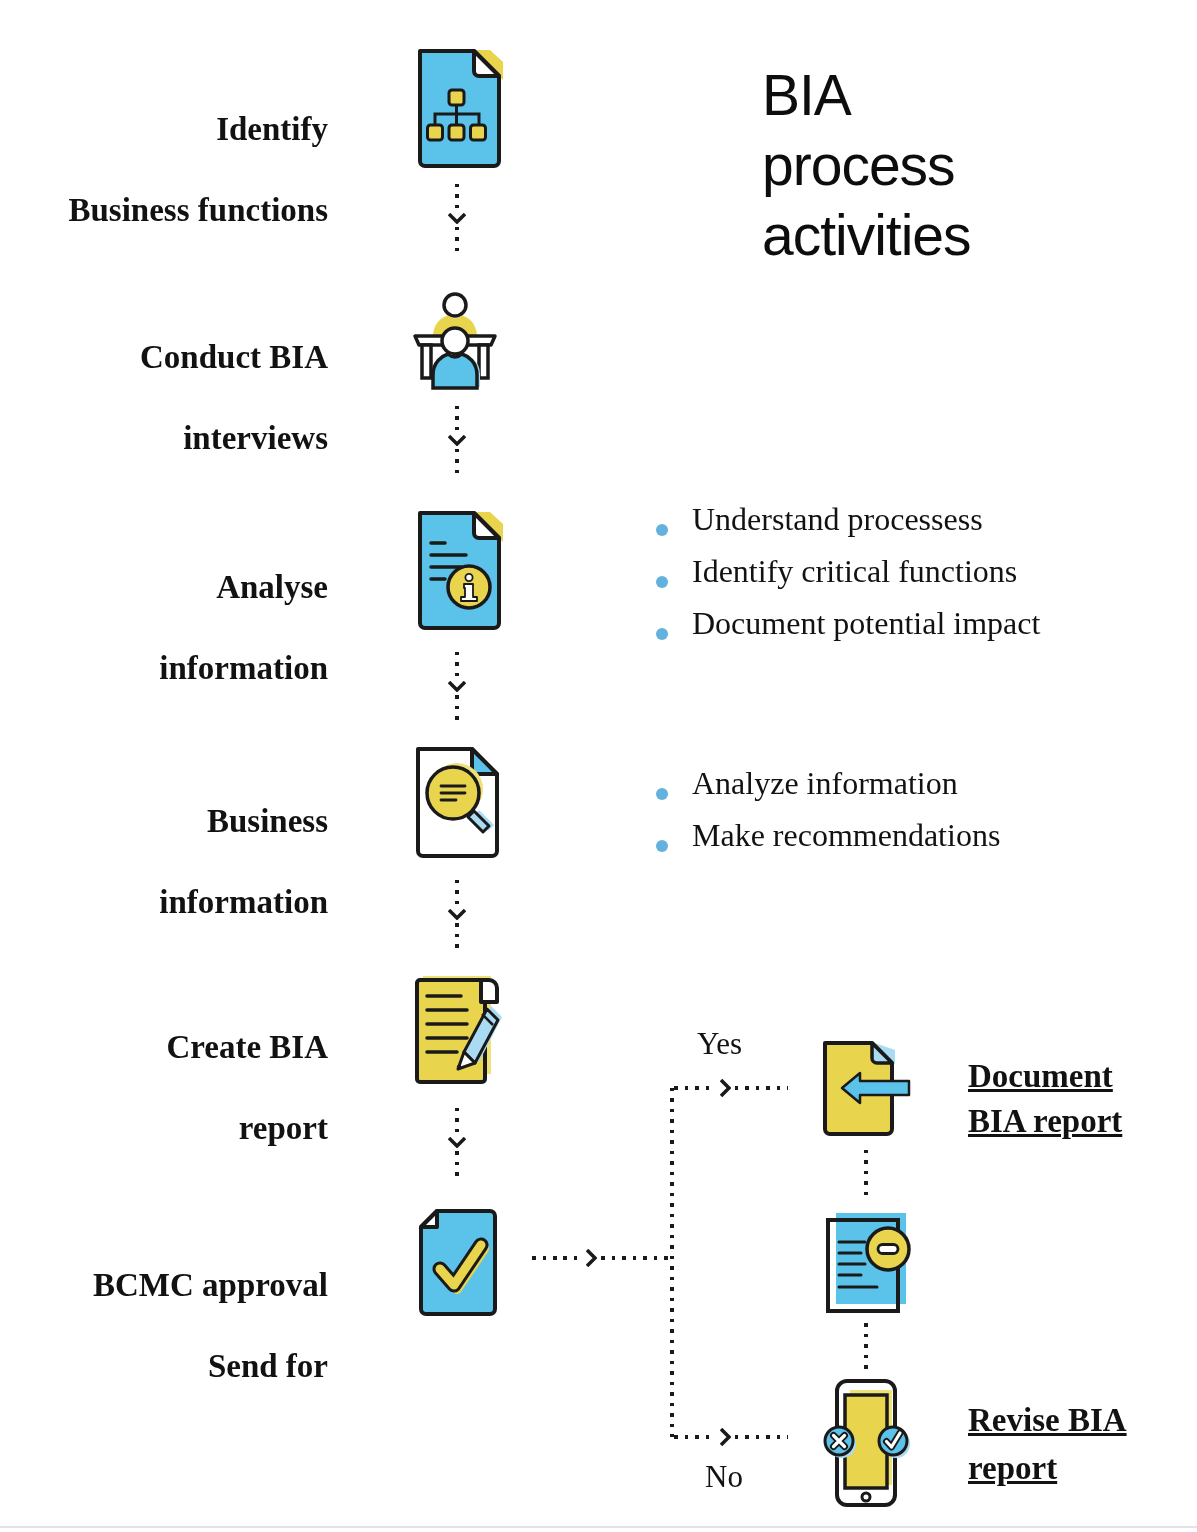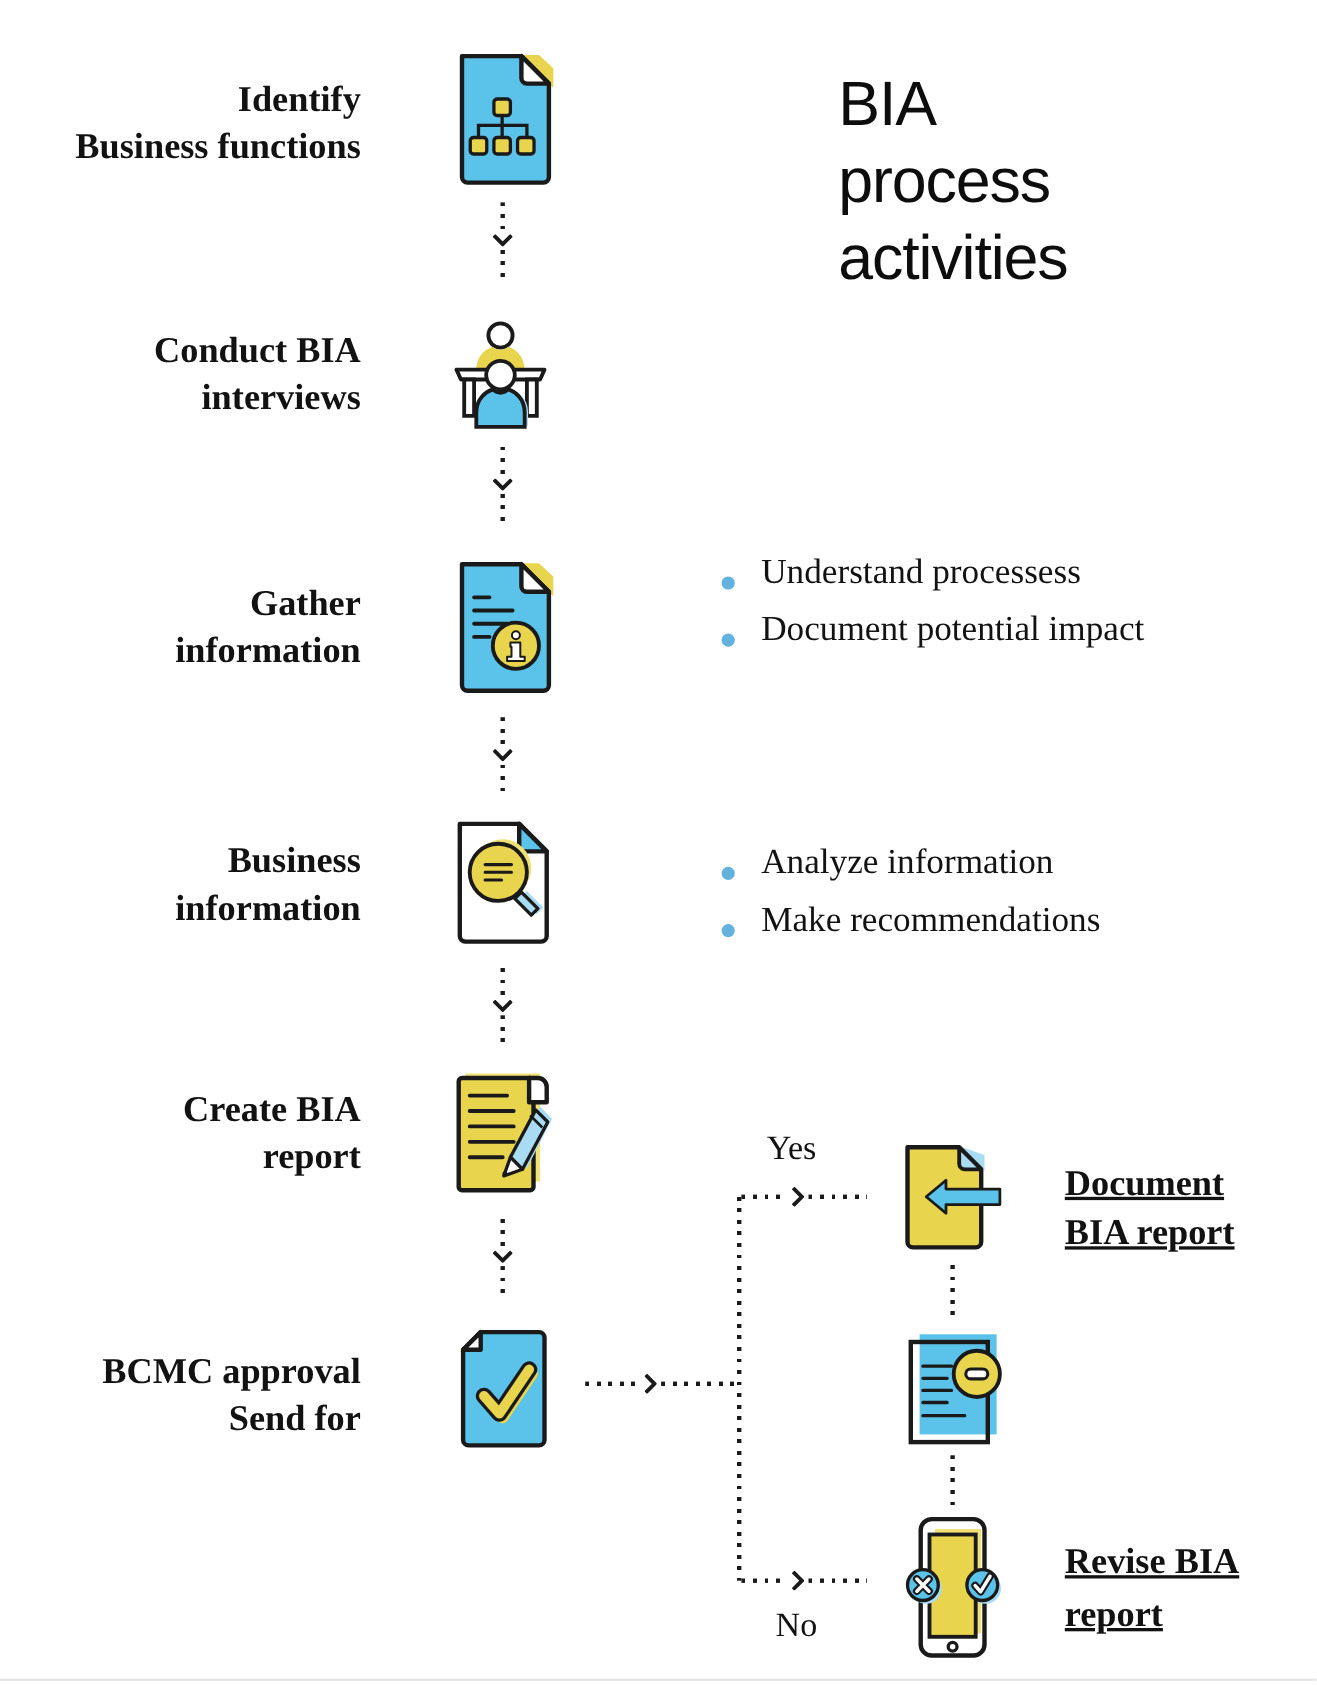--- a/index.html
+++ b/index.html
@@ -8,21 +8,21 @@
     --text:#121212;
   }
   html,body{margin:0;padding:0;background:#fff;}
   .canvas{position:relative;width:1197px;height:1532px;background:#fff;overflow:hidden;
           font-family:"Liberation Serif",serif;color:var(--text);}
   .abs{position:absolute;}
   .title{left:762px;top:60px;font-family:"Liberation Sans",sans-serif;font-weight:400;
          font-size:57px;line-height:70px;letter-spacing:-1px;color:#0d0d0d;}
   .title span{display:block;}
   .step-label{right:869px;text-align:right;font-weight:700;font-size:33px;line-height:43px;white-space:nowrap;}
-  .step-label span{display:block;}
+  .step-label span{display:block;margin-top:38px;}
   .outcome-label{left:968px;text-align:left;font-weight:700;font-size:33px;line-height:45px;white-space:nowrap;}
   .outcome-label span{display:block;text-decoration:underline;}
   .branch-word{font-size:31px;font-weight:400;}
   .bullets{left:656px;}
   .bullet-row{display:flex;align-items:center;height:52px;font-size:32px;line-height:52px;white-space:nowrap;}
   .bdot{width:12px;height:12px;border-radius:50%;background:var(--bullet-blue);
         margin:21px 24px 0 0;flex:0 0 auto;}
   .vdots{width:3.5px;background-image:repeating-linear-gradient(to bottom,
          var(--ink) 0,var(--ink) 3.5px,transparent 3.5px,transparent 10.5px);}
   .hdots{height:3.5px;background-image:repeating-linear-gradient(to right,
@@ -50,21 +50,21 @@
 
   <div class="abs step-label" style="top:70px">
     <span>Identify</span>
     <span>Business functions</span>
   </div>
   <div class="abs step-label" style="top:298px">
     <span>Conduct BIA</span>
     <span>interviews</span>
   </div>
   <div class="abs step-label" style="top:528px">
-    <span>Gather</span>
+    <span>Analyse</span>
     <span>information</span>
   </div>
   <div class="abs step-label" style="top:762px">
     <span>Business</span>
     <span>information</span>
   </div>
   <div class="abs step-label" style="top:988px">
     <span>Create BIA</span>
     <span>report</span>
   </div>
@@ -183,20 +183,24 @@
     <svg class="chev" width="18" height="11" viewBox="0 0 18 11">
         <polyline points="1,1 9,9 17,1" class="fn si" stroke-width="3.5"></polyline>
       </svg>
     <div class="vdots d2"></div>
   </div>
 
   <div class="abs bullets" style="top:493px">
     <div class="bullet-row">
         <span class="bdot"></span>
         <span>Understand processess</span>
+      </div>
+    <div class="bullet-row">
+        <span class="bdot"></span>
+        <span>Identify critical functions</span>
       </div>
     <div class="bullet-row">
         <span class="bdot"></span>
         <span>Document potential impact</span>
       </div>
   </div>
   <div class="abs bullets" style="top:757px">
     <div class="bullet-row">
         <span class="bdot"></span>
         <span>Analyze information</span>

